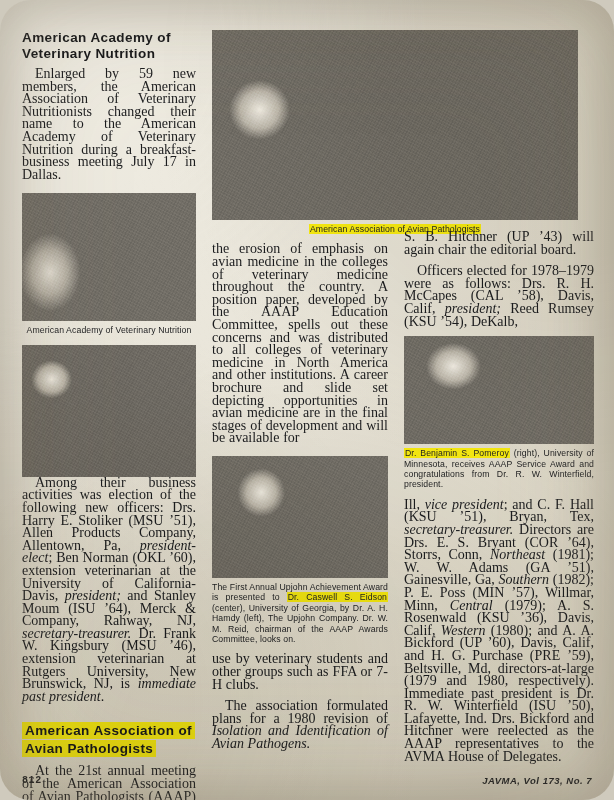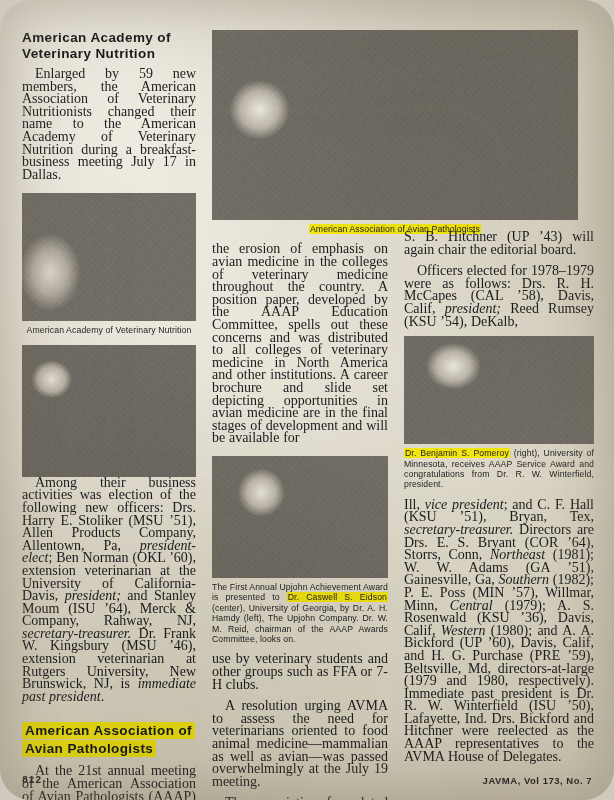--- a/index.html
+++ b/index.html
@@ -154,20 +154,21 @@
   }
 
   .footer{
     position:absolute;
     right:22px;bottom:14px;
     font-family:"Liberation Sans", sans-serif;
     font-size:9.5px;
     font-weight:bold;
     letter-spacing:.5px;
     color:#1d1e20;
+    font-style:italic;
   }
   .pagenum{
     position:absolute;
     left:22px;bottom:14px;
     font-family:Liberation Mono, monospace;
     font-size:10px;
     font-weight:bold;
     letter-spacing:.6px;
     color:#1d1e20;
   }
@@ -219,21 +220,20 @@
       <p class="body noind" style="margin-top:9px;">the erosion of emphasis on avian medicine in the colleges of veterinary medicine throughout the country. A position paper, developed by the AAAP Education Committee, spells out these concerns and was distributed to all colleges of veterinary medicine in North America and other institutions. A career brochure and slide set depicting opportunities in avian medicine are in the final stages of development and will be available for</p>
 
       <div class="photo ph-award" style="height:122px;margin-top:11px;">
         <div class="base"></div>
         <div class="dots"></div>
         <div class="noise"></div>
       </div>
       <div class="cap"><span>The First Annual Upjohn Achievement Award is presented to </span><span class="mark">Dr. Caswell S. Eidson</span><span> (center), University of Georgia, by Dr. A. H. Hamdy (left), The Upjohn Company. Dr. W. M. Reid, chairman of the AAAP Awards Committee, looks on.</span></div>
 
       <p class="body noind">use by veterinary students and other groups such as FFA or 7-H clubs.</p>
-      <p class="body">A resolution urging AVMA to assess the need for veterinarians oriented to food animal medicine—mammalian as well as avian—was passed overwhelmingly at the July 19 meeting.</p>
       <p class="body"><span>The association formulated plans for a 1980 revision of </span><span class="it">Isolation and Identification of Avian Pathogens.</span></p>
     </div>
 
     <div class="col col-r">
 
       <div style="height:201px;"></div>
 
       <p class="body noind">S. B. Hitchner (UP ’43) will again chair the editorial board.</p>
       <p class="body"><span>Officers elected for 1978–1979 were as follows: Drs. R. H. McCapes (CAL ’58), Davis, Calif, </span><span class="it">president;</span><span> Reed Rumsey (KSU ’54), DeKalb,</span></p>
 

